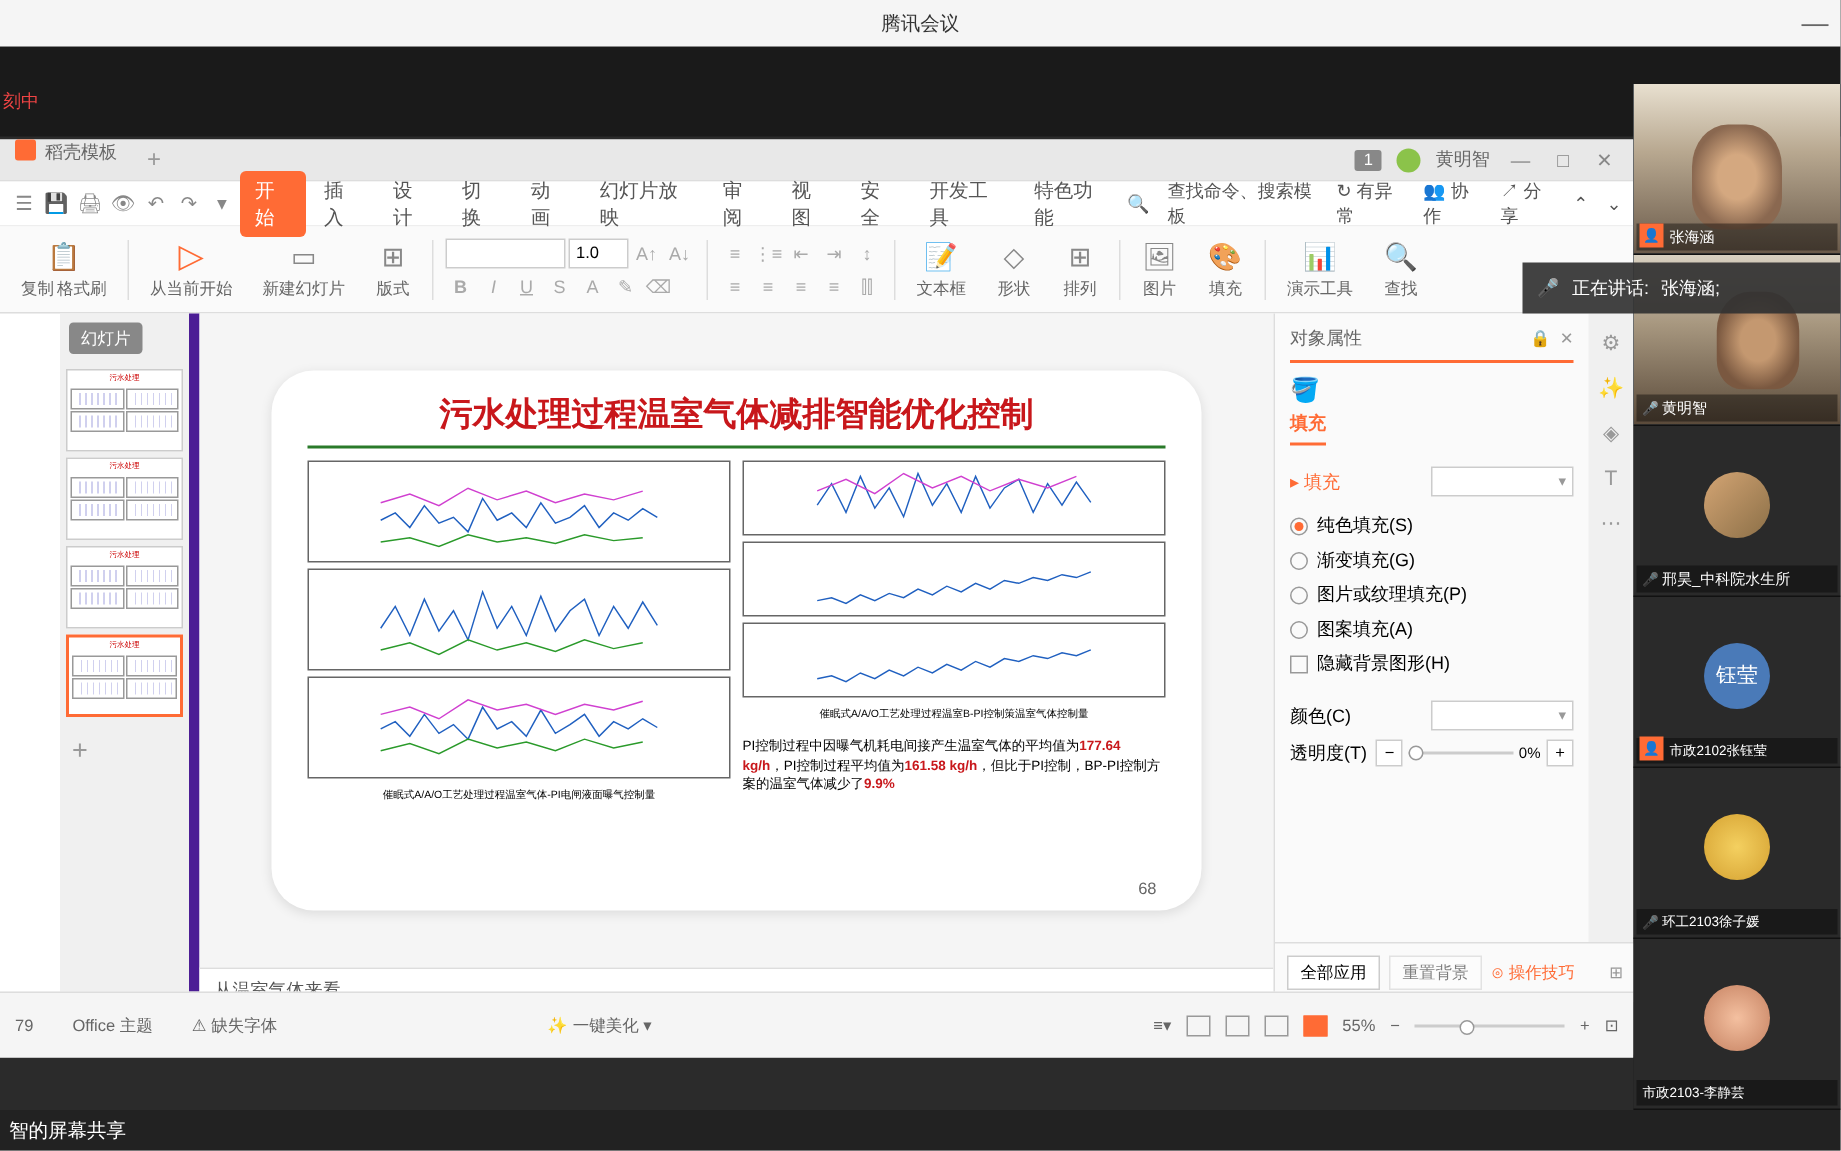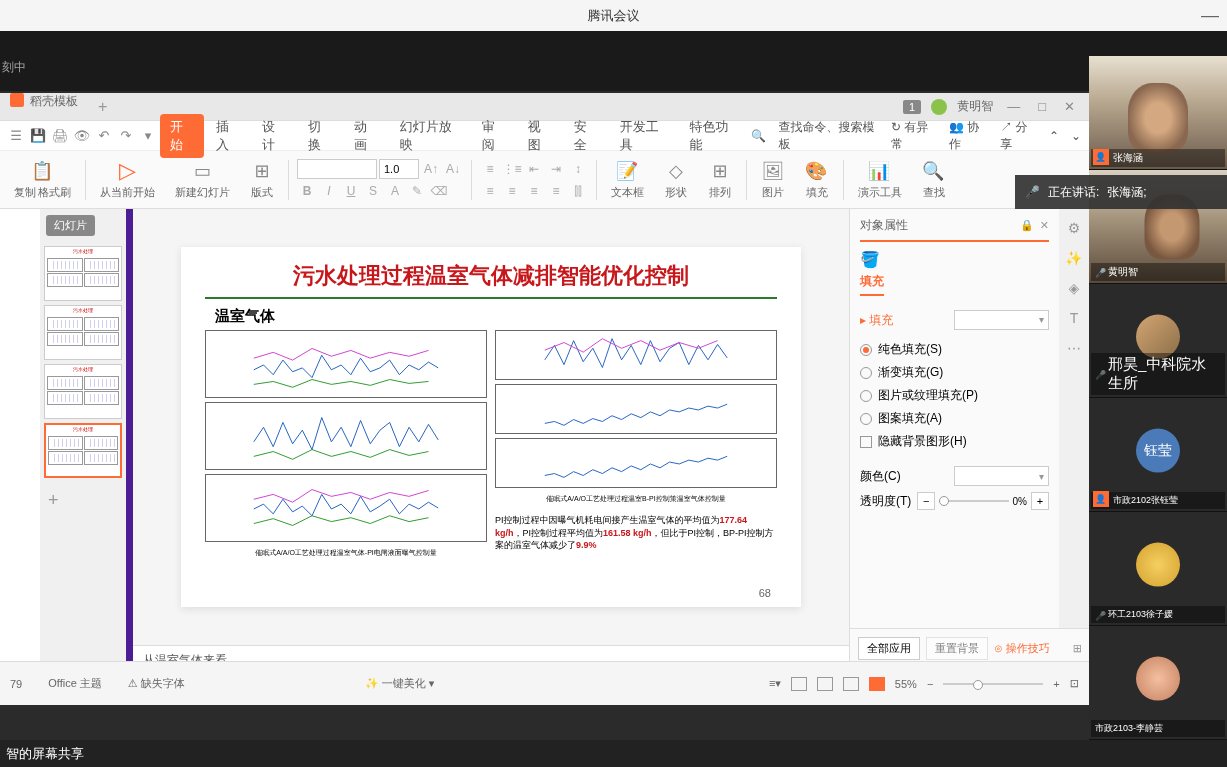--- a/index.html
+++ b/index.html
@@ -3,21 +3,21 @@
   <meta charset="utf-8">
   <style>
     * { margin: 0; padding: 0; box-sizing: border-box; font-family: "Microsoft YaHei", Arial, sans-serif; }
     body { background: #2b2b2b; width: 1227px; height: 767px; overflow: hidden; position: relative; }
     
     
     .meeting-titlebar { height: 31px; background: #f5f5f5; display: flex; align-items: center; justify-content: center; font-size: 13px; color: #333; position: relative; }
     .meeting-min { position: absolute; right: 8px; font-size: 18px; color: #666; }
     
     
-    .black-strip { height: 60px; background: #1a1a1a; color: #a3a3a3; font-size: 12px; padding: 28px 0 0 2px; }
+    .black-strip { height: 60px; background: #1a1a1a; color: #ef4444; font-size: 12px; padding: 28px 0 0 2px; }
     
     
     .app-area { position: absolute; top: 93px; left: 0; right: 138px; height: 612px; background: #fff; }
     
     
     .app-tabs { height: 28px; background: #e8e8e8; display: flex; align-items: center; border-bottom: 1px solid #ddd; }
     .tab-shell { display: flex; height: 100%; padding: 0 10px; gap: 6px; font-size: 12px; color: #666; }
     .tab-shell.active { background: #fff; }
     .tab-icon { width: 14px; height: 14px; background: #ff6b35; border-radius: 2px; }
     .tab-warn { color: #ff9800; font-size: 11px; }
@@ -60,21 +60,21 @@
     .thumb-title { color: #c00; font-size: 5px; text-align: center; padding: 1px; }
     .thumb-content { padding: 2px; }
     .thumb-chart-row { display: flex; gap: 1px; margin: 1px 0; }
     .thumb-chart { flex: 1; height: 14px; border: 0.5px solid #999; background: linear-gradient(90deg, #fff 0%, #fff 100%); position: relative; }
     .thumb-chart::after { content: ''; position: absolute; inset: 2px; background: repeating-linear-gradient(90deg, transparent 0, transparent 3px, rgba(100,100,200,0.3) 3px, rgba(100,100,200,0.3) 4px); }
     .thumb-add { padding: 8px; font-size: 18px; color: #999; cursor: pointer; }
     
     
     .slide-view { flex: 1; background: #f5f5f5; display: flex; flex-direction: column; overflow: hidden; }
     .slide-canvas { flex: 1; display: flex; align-items: center; justify-content: center; padding: 10px; }
-    .slide { width: 620px; height: 360px; background: #fff; box-shadow: 0 2px 8px rgba(0,0,0,0.1); padding: 14px 24px; position: relative; }
+    .slide { width: 620px; height: 360px; background: #fff; box-shadow: 0 2px 8px rgba(0,0,0,0.1); padding: 14px 24px; position: relative; border-radius: 28px; }
     .slide-title { color: #c8171b; font-size: 22px; font-weight: bold; text-align: center; padding-bottom: 6px; border-bottom: 2px solid #2a7a2a; margin-bottom: 8px; }
     .slide-subtitle { font-size: 15px; font-weight: bold; margin-left: 10px; }
     .slide-body { display: flex; gap: 8px; margin-top: 4px; }
     .chart-col { flex: 1; display: flex; flex-direction: column; gap: 4px; }
     .chart-box { height: 68px; border: 1px solid #666; background: #fff; position: relative; }
     .chart-box svg { width: 100%; height: 100%; }
     .chart-caption { font-size: 7px; text-align: center; margin-top: 2px; }
     .slide-text-block { font-size: 9px; margin-top: 6px; line-height: 1.4; }
     .slide-text-block .red { color: #c8171b; font-weight: bold; }
     .slide-num { position: absolute; bottom: 8px; right: 30px; font-size: 11px; color: #666; }
@@ -351,21 +351,20 @@
             </div>
           </div>
       </div>
       <div class="thumb-add">+</div>
     </div>
 
     <div class="slide-view">
       <div class="slide-canvas">
         <div class="slide">
           <div class="slide-title">污水处理过程温室气体减排智能优化控制</div>
-          <div class="slide-subtitle">温室气体</div>
           <div class="slide-body">
             <div class="chart-col">
               <div class="chart-box">
                 <svg viewBox="0 0 200 68">
                     <polyline points="5,40 15,35 25,45 35,30 45,42 55,38 65,48 75,25 85,40 95,35 105,45 115,28 125,42 135,38 145,30 155,45 165,35 175,40 185,32 195,38" stroke="#2060c0" fill="none" stroke-width="1"></polyline>
                     <polyline points="5,55 25,52 45,58 65,50 85,55 105,52 125,56 145,50 165,54 185,52" stroke="#2a9a2a" fill="none" stroke-width="1"></polyline>
                     <polyline points="5,28 25,22 45,30 65,18 85,26 105,20 125,28 145,22 165,26 185,20" stroke="#d040d0" fill="none" stroke-width="1"></polyline>
                   </svg>
               </div>
               <div class="chart-box">
@@ -526,21 +525,21 @@
     <div style="position:absolute;left:60%;top:50%;transform:translate(-50%,-50%);width:55px;height:65px;background:radial-gradient(ellipse,#c49870 30%,#7a5840 70%);border-radius:40% 40% 30% 30%;"></div>
     <div class="video-name">
         <span class="mic-icon on"></span>
         <span>黄明智</span>
       </div>
   </div>
   <div class="video-tile">
     <div class="avatar-circle avatar-img"></div>
     <div class="video-name">
         <span class="mic-icon off"></span>
-        <span style="font-size:15px">邢昊_中科院水生所</span>
+        <span style="font-size:10px">邢昊_中科院水生所</span>
       </div>
   </div>
   <div class="video-tile">
     <div class="avatar-circle">钰莹</div>
     <div class="video-name">
         <span class="video-badge" style="background:#ff6b35">👤</span>
         <span style="margin-left:18px;font-size:9px">市政2102张钰莹</span>
       </div>
   </div>
   <div class="video-tile">

